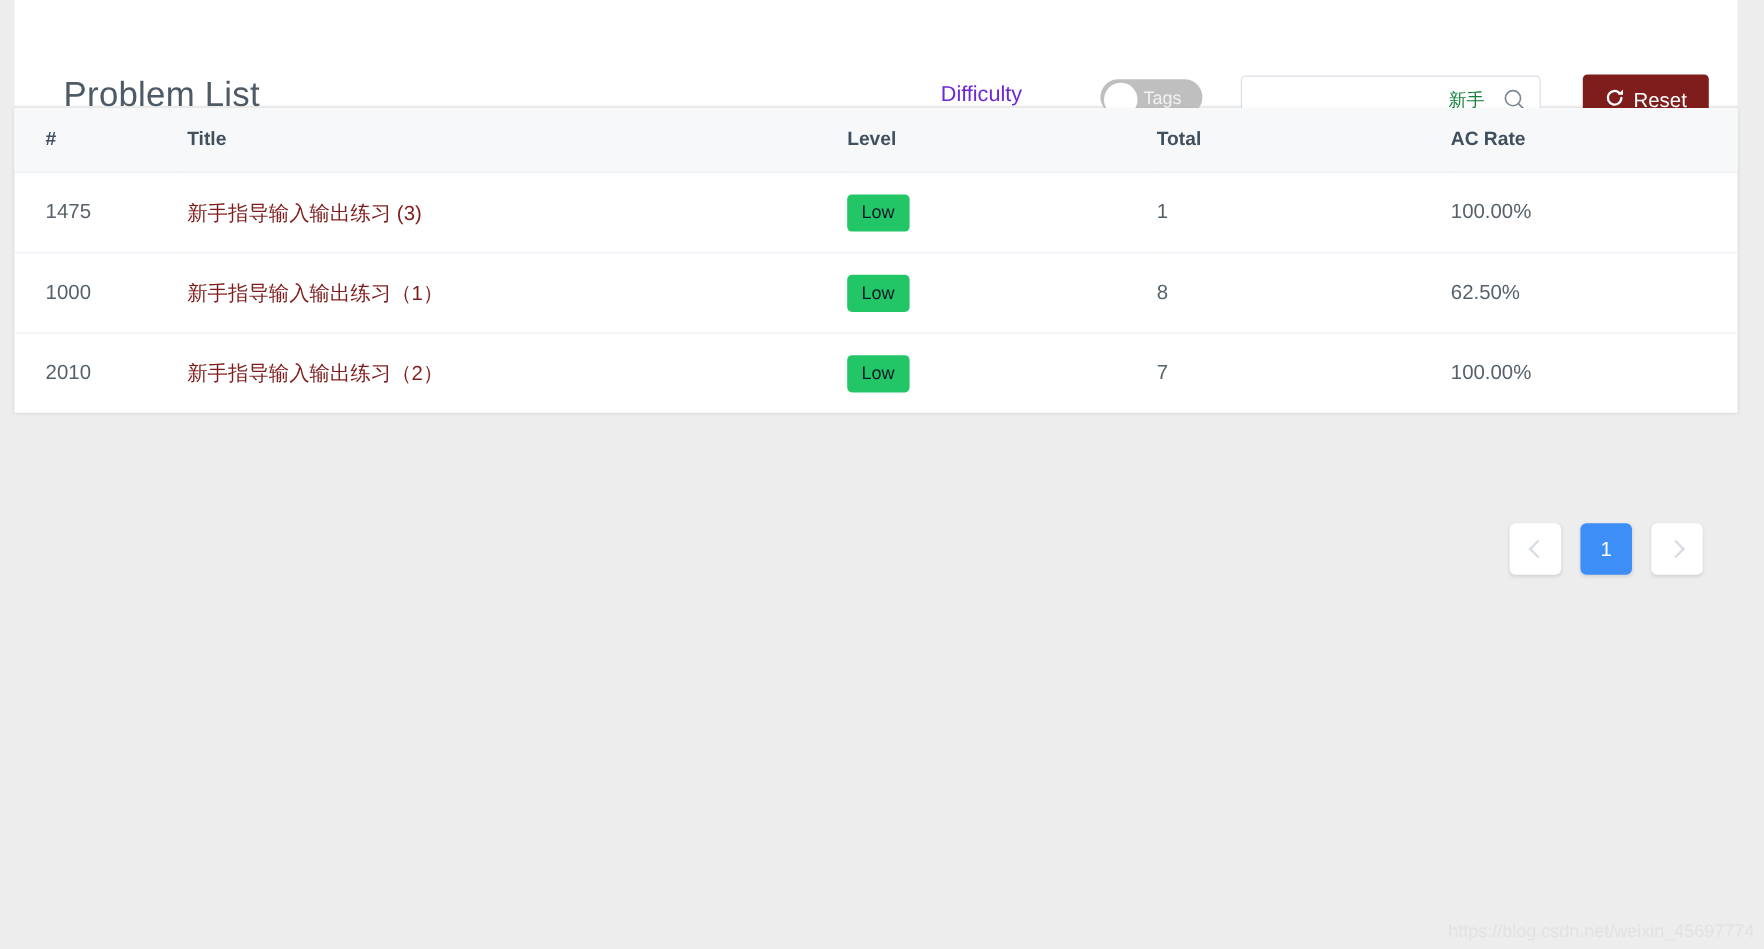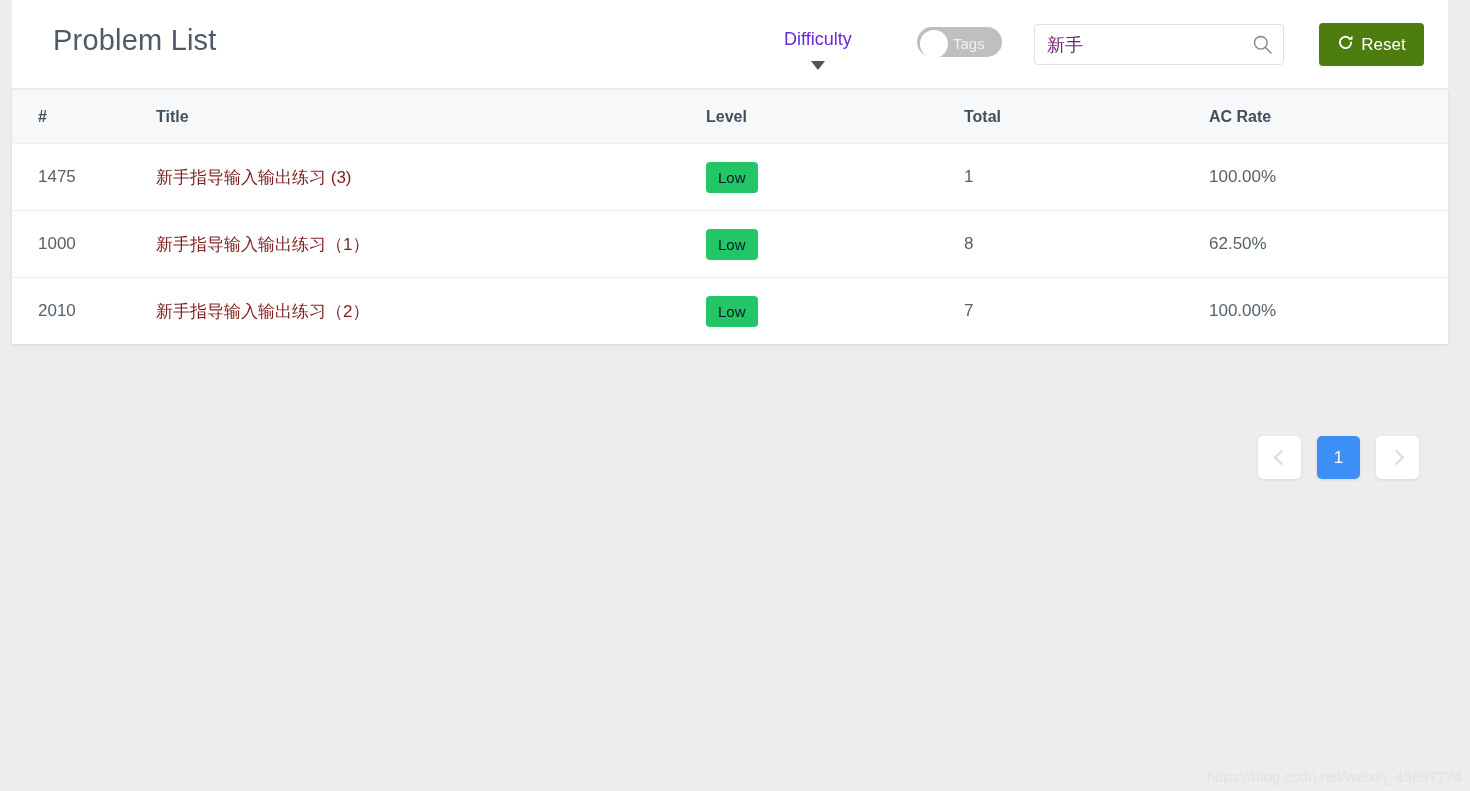--- a/index.html
+++ b/index.html
@@ -26,20 +26,21 @@
     left: 12px;
     top: 0;
     width: 1436px;
     height: 88px;
     background: #ffffff;
     box-sizing: border-box;
   }
   .header-inner {
     position: relative;
     height: 88px;
+    margin-top: 39px;
   }
   .page-title {
     position: absolute;
     left: 41px;
     top: 24px;
     font-size: 29px;
     font-weight: 400;
     color: #4e5a65;
     letter-spacing: 0.2px;
     white-space: nowrap;
@@ -115,41 +116,42 @@
     position: absolute;
     left: 0;
     top: 0;
     width: 210px;
     height: 39px;
     border: none;
     outline: none;
     background: transparent;
     padding: 0 8px 0 12px;
     font-family: "Liberation Sans", sans-serif;
-    font-size: 18px;
-    color: #701a75;
+    font-size: 15px;
+    color: #15803d;
     box-sizing: border-box;
+    text-align: right;
   }
   .search-icon {
     position: absolute;
     right: 11px;
     top: 10px;
     width: 19px;
     height: 19px;
     cursor: pointer;
   }
 
   
   .reset-btn {
     position: absolute;
     left: 1307px;
     top: 23px;
     width: 105px;
     height: 43px;
-    background: #4d7c0f;
+    background: #7f1d1d;
     border: none;
     border-radius: 4px;
     color: #ffffff;
     font-family: "Liberation Sans", sans-serif;
     font-size: 17px;
     display: flex;
     align-items: center;
     justify-content: center;
     gap: 7px;
     cursor: pointer;

